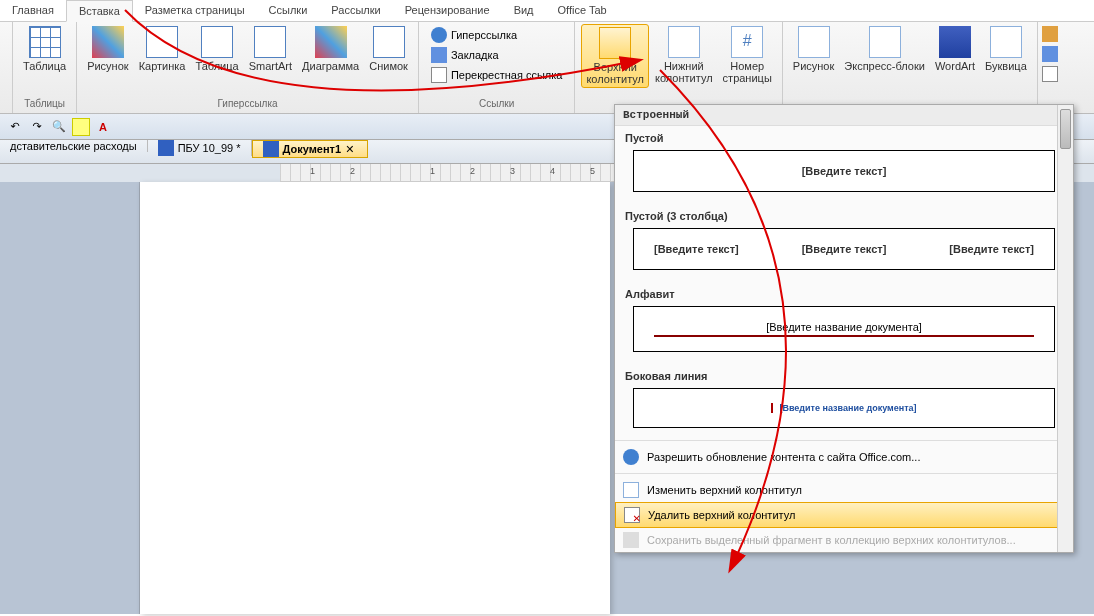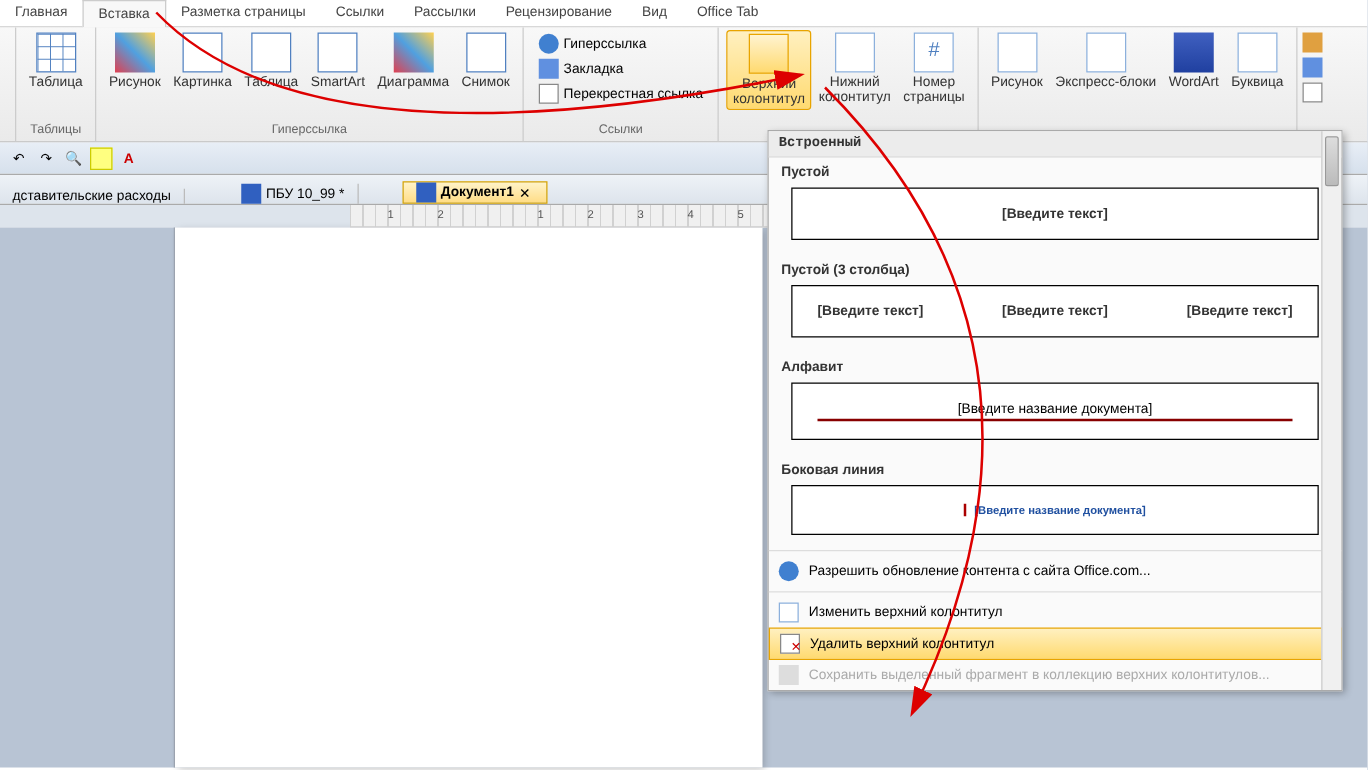--- a/index.html
+++ b/index.html
@@ -18,21 +18,21 @@
 .big-icon { width: 32px; height: 32px; margin-bottom: 2px; }
 .big-btn-label { font-size: 11px; color: #333; text-align: center; line-height: 1.1; white-space: pre; }
 .small-list { display: flex; flex-direction: column; gap: 2px; padding: 2px; }
 .small-btn { display: flex; align-items: center; gap: 4px; padding: 1px 4px; cursor: pointer; }
 .small-icon { width: 16px; height: 16px; flex-shrink: 0; }
 .side-icons { display:flex; flex-direction:column; gap:4px; padding:4px; border-left:1px solid #ccc;}
 
 .qat { display: flex; align-items: center; gap: 4px; padding: 4px 6px; background: linear-gradient(#e8eef6,#d6e0ec); border-bottom: 1px solid #aaa; height: 26px; }
 .qat-btn { width: 18px; height: 18px; cursor: pointer; display:flex;align-items:center;justify-content:center; }
 
-.doc-tabs { display: flex; background: linear-gradient(#eef2f7,#dde4ec); border-bottom: 1px solid #aaa; height: 24px; align-items: flex-end; gap: 35px; }
+.doc-tabs { display: flex; background: linear-gradient(#eef2f7,#dde4ec); border-bottom: 1px solid #aaa; height: 24px; align-items: flex-start; }
 .doc-tab { display: flex; align-items: center; gap: 4px; padding: 0 10px; border-right: 1px solid #bbb; cursor: pointer; }
 .doc-tab.active { background: linear-gradient(#fff3c8,#ffdd87); border: 1px solid #d8a400; }
 .doc-close { width:12px;height:12px; }
 
 .ruler { height: 18px; background: #f0f0f0; border-bottom: 1px solid #ccc; position: relative; margin-left: 140px; width:470px; }
 .ruler-ticks { position:absolute; inset:0; background:
   repeating-linear-gradient(to right, #888 0 1px, transparent 1px 10px); opacity:.3;}
 .ruler-num { position:absolute; top:2px; font-size:9px; color:#555;}
 
 .doc-area { background: #b8c4d4; height: 432px; display:flex; }

